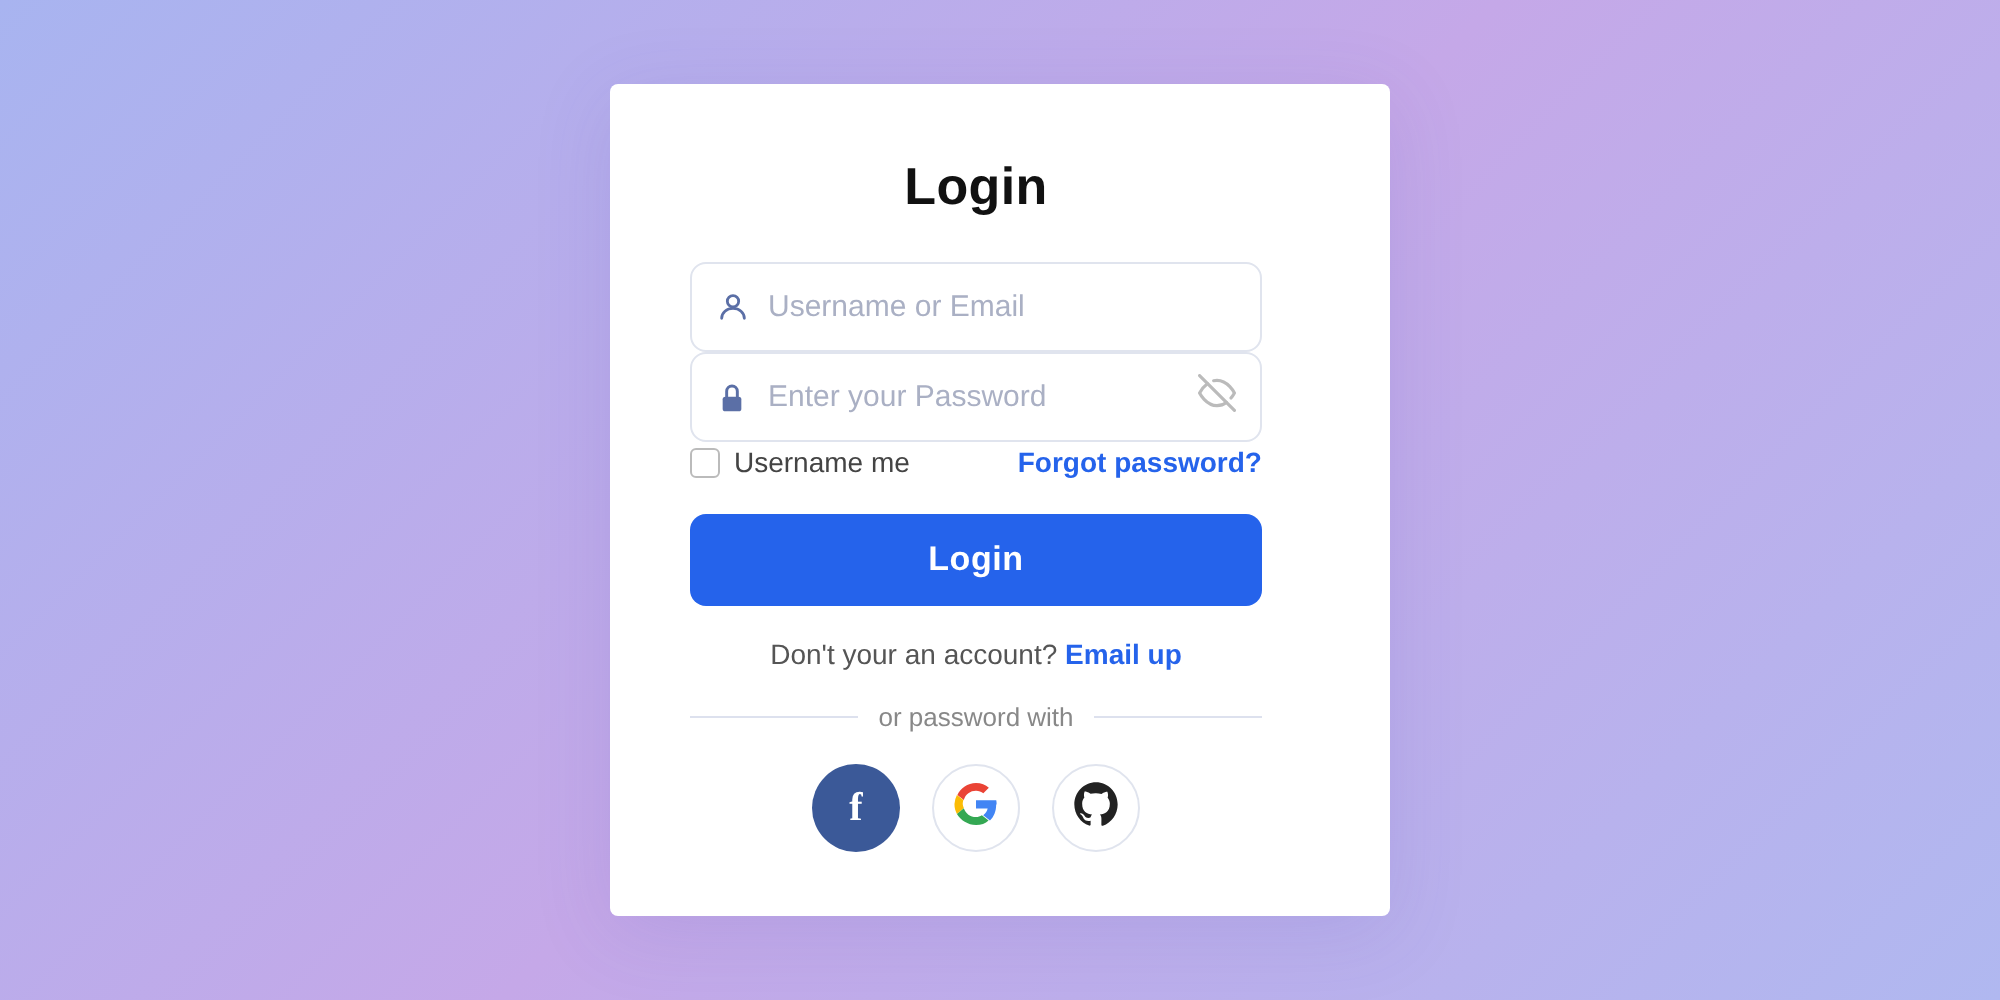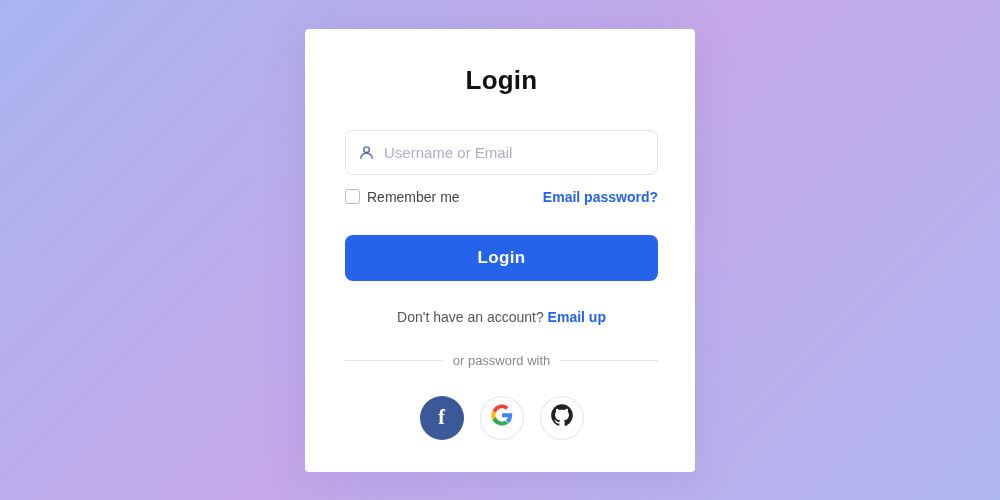--- a/index.html
+++ b/index.html
@@ -11,27 +11,27 @@
       align-items: center;
       justify-content: center;
       background: linear-gradient(135deg, #a8b4f0 0%, #c5a8e8 50%, #b0b8f0 100%);
       font-family: 'Segoe UI', Arial, sans-serif;
       overflow: hidden;
     }
 
     .card {
       background: #ffffff;
       border-radius: 4px;
-      padding: 36px 37px 32px 40px;
+      padding: 36px 64px 32px 40px;
       width: 390px;
       box-shadow: 0 8px 40px rgba(80,80,180,0.13);
       display: flex;
       flex-direction: column;
       align-items: center;
-      gap: 12px;
+      gap: 0;
     }
 
     .card-title {
       font-size: 26px;
       font-weight: 700;
       color: #111;
       margin-bottom: 22px;
       text-align: center;
       letter-spacing: 0.2px;
     }
@@ -219,33 +219,49 @@
   <div class="input-group">
     <span class="input-icon">
       <svg width="17" height="17" viewBox="0 0 24 24" fill="none" stroke="#5b6fa6" stroke-width="2" stroke-linecap="round" stroke-linejoin="round">
         <circle cx="12" cy="8" r="4"></circle>
         <path d="M4 20c0-4 3.6-7 8-7s8 3 8 7"></path>
       </svg>
     </span>
     <input type="text" class="input-field" placeholder="Username or Email" style="">
   </div>
 
+  <div class="input-group">
+    <span class="input-icon lock-icon">
+      <svg width="16" height="16" viewBox="0 0 24 24" fill="#5b6fa6" stroke="none">
+        <rect x="5" y="11" width="14" height="11" rx="2" ry="2" fill="#5b6fa6"></rect>
+        <path d="M8 11V7a4 4 0 0 1 8 0v4" fill="none" stroke="#5b6fa6" stroke-width="2.2" stroke-linecap="round"></path>
+      </svg>
+    </span>
+    <input type="password" class="input-field" placeholder="Enter your Password" style="">
+    <span class="eye-icon">
+      <svg width="19" height="19" viewBox="0 0 24 24" fill="none" stroke="#bbb" stroke-width="2" stroke-linecap="round" stroke-linejoin="round">
+        <path d="M17.94 17.94A10.07 10.07 0 0 1 12 20c-7 0-11-8-11-8a18.45 18.45 0 0 1 5.06-5.94"></path>
+        <path d="M9.9 4.24A9.12 9.12 0 0 1 12 4c7 0 11 8 11 8a18.5 18.5 0 0 1-2.16 3.19"></path>
+        <line x1="1" y1="1" x2="23" y2="23"></line>
+      </svg>
+    </span>
+  </div>
 
   <div class="row-options">
     <label class="remember-me">
       <input type="checkbox" class="remember-checkbox" style="">
-      <span>Remember me</span>
+      <span>Username me</span>
     </label>
-    <a class="forgot-link">Email password?</a>
+    <a class="forgot-link">Forgot password?</a>
   </div>
 
   <button class="login-btn">Login</button>
 
   <div class="signup-row">
-    <span>Don't have an account?</span>
+    <span>Don't your an account?</span>
     <a class="signup-link"> <span>Email up</span></a>
   </div>
 
   <div class="divider-row">
     <div class="divider-line"></div>
     <span class="divider-text">or password with</span>
     <div class="divider-line"></div>
   </div>
 
   <div class="social-row">

